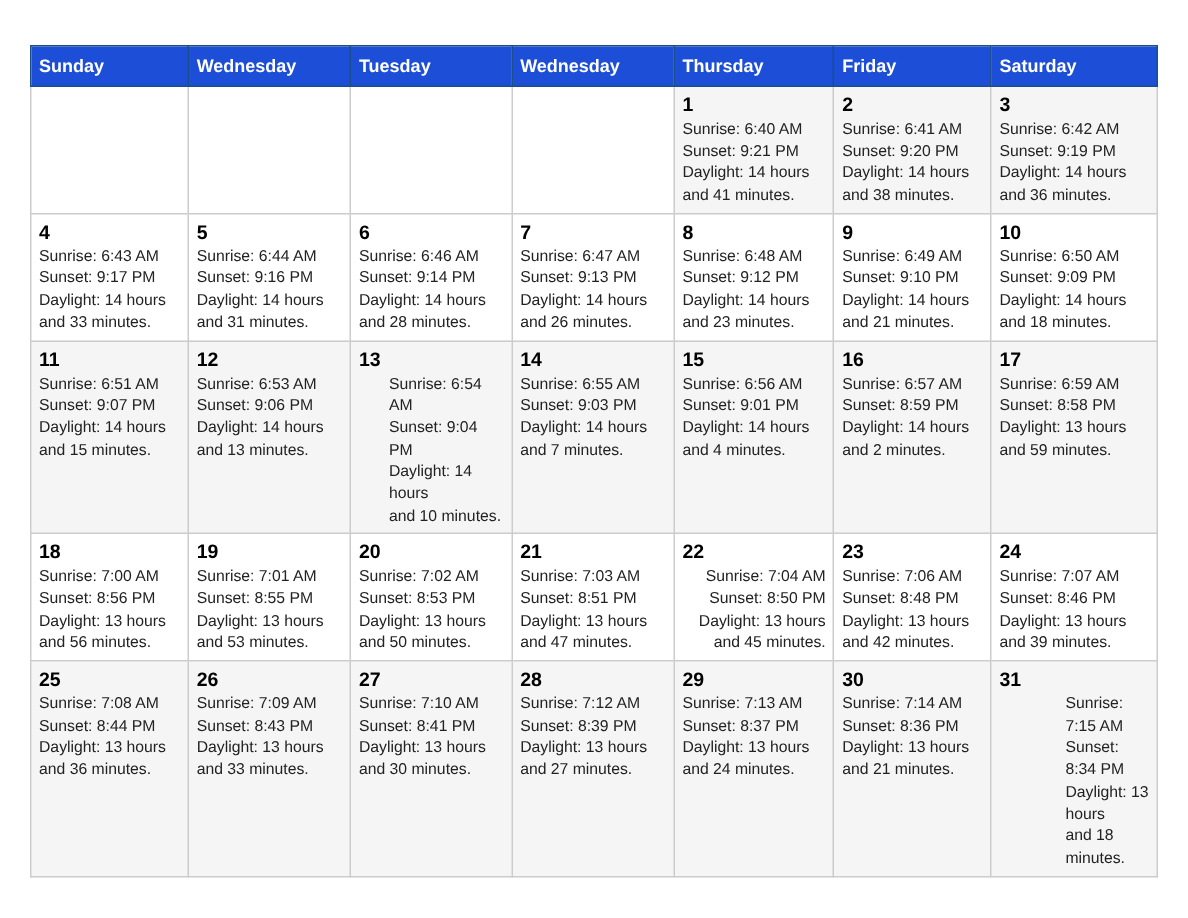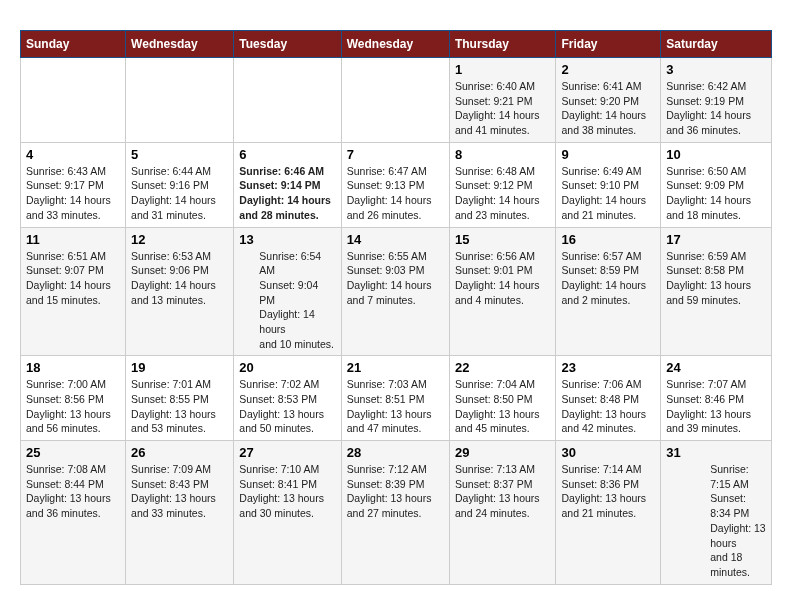--- a/index.html
+++ b/index.html
@@ -36,21 +36,21 @@
     .subtitle {
       font-size: 16px;
       color: #333;
     }
     table {
       width: 100%;
       border-collapse: collapse;
       font-size: 11px;
     }
     thead tr th {
-      background-color: #7f1d1d;
+      background-color: #1d4ed8;
       color: white;
       text-align: left;
       padding: 6px 5px;
       font-size: 12px;
       font-weight: bold;
       border: 1px solid #1a4f8a;
     }
     tbody tr td {
       border: 1px solid #ccc;
       vertical-align: top;
@@ -131,21 +131,21 @@
         </td>
         <td>
           <span class="day-number">5</span>
           <div class="day-info" style="white-space: pre-line;">Sunrise: 6:44 AM
 Sunset: 9:16 PM
 Daylight: 14 hours
 and 31 minutes.</div>
         </td>
         <td>
           <span class="day-number">6</span>
-          <div class="day-info" style="white-space: pre-line; font-weight: bold;">Sunrise: 6:46 AM
+          <div class="day-info" style="white-space: pre-line;">Sunrise: 6:46 AM
 Sunset: 9:14 PM
 Daylight: 14 hours
 and 28 minutes.</div>
         </td>
         <td>
           <span class="day-number">7</span>
           <div class="day-info" style="white-space: pre-line;">Sunrise: 6:47 AM
 Sunset: 9:13 PM
 Daylight: 14 hours
 and 26 minutes.</div>
@@ -247,21 +247,21 @@
         </td>
         <td>
           <span class="day-number">21</span>
           <div class="day-info" style="white-space: pre-line;">Sunrise: 7:03 AM
 Sunset: 8:51 PM
 Daylight: 13 hours
 and 47 minutes.</div>
         </td>
         <td>
           <span class="day-number">22</span>
-          <div class="day-info" style="white-space: pre-line;">Sunrise: 7:04 AM
+          <div class="day-info" style="white-space: pre-line; text-align: right;">Sunrise: 7:04 AM
 Sunset: 8:50 PM
 Daylight: 13 hours
 and 45 minutes.</div>
         </td>
         <td>
           <span class="day-number">23</span>
           <div class="day-info" style="white-space: pre-line;">Sunrise: 7:06 AM
 Sunset: 8:48 PM
 Daylight: 13 hours
 and 42 minutes.</div>

